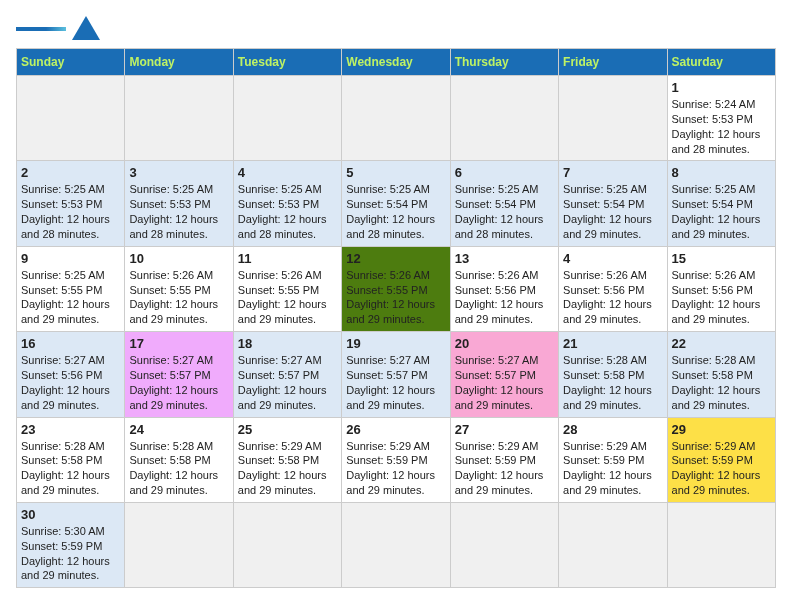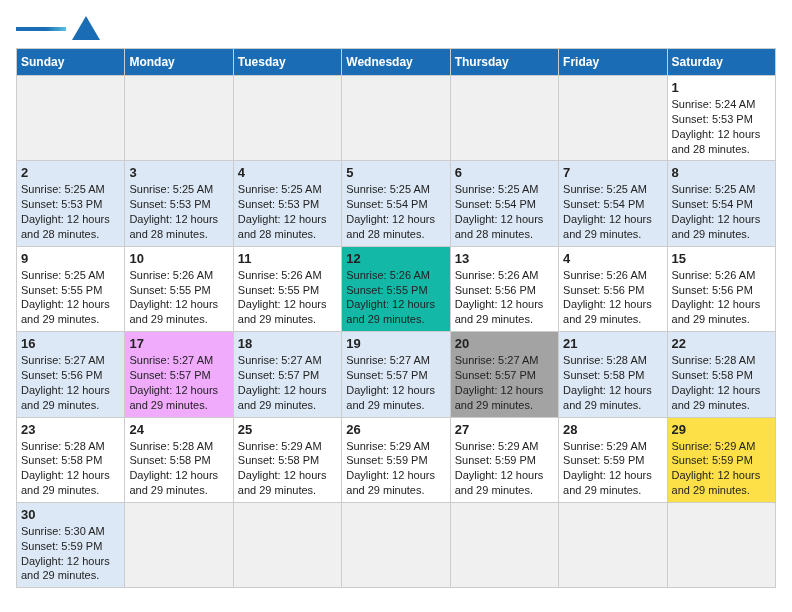--- a/index.html
+++ b/index.html
@@ -47,21 +47,21 @@
       font-size: 14px;
       color: #444;
     }
     table {
       width: 100%;
       border-collapse: collapse;
       table-layout: fixed;
     }
     th {
       background-color: #1a6db5;
-      color: #ffffff;
+      color: #bef264;
       font-size: 12px;
       font-weight: bold;
       padding: 6px 4px;
       text-align: left;
       border: 1px solid #ccc;
     }
     td {
       vertical-align: top;
       border: 1px solid #ccc;
       padding: 4px 4px;
@@ -173,21 +173,21 @@
           <div class="cell-text">Sunrise: 5:25 AM<br>Sunset: 5:55 PM<br>Daylight: 12 hours and 29 minutes.</div>
         </td>
         <td style="background: rgb(255, 255, 255);">
           <span class="day-number">10</span>
           <div class="cell-text">Sunrise: 5:26 AM<br>Sunset: 5:55 PM<br>Daylight: 12 hours and 29 minutes.</div>
         </td>
         <td style="background: rgb(255, 255, 255);">
           <span class="day-number">11</span>
           <div class="cell-text">Sunrise: 5:26 AM<br>Sunset: 5:55 PM<br>Daylight: 12 hours and 29 minutes.</div>
         </td>
-        <td style="background: #14b8a6;">
+        <td style="background: #4d7c0f;">
           <span class="day-number">12</span>
           <div class="cell-text">Sunrise: 5:26 AM<br>Sunset: 5:55 PM<br>Daylight: 12 hours and 29 minutes.</div>
         </td>
         <td style="background: rgb(255, 255, 255);">
           <span class="day-number">13</span>
           <div class="cell-text">Sunrise: 5:26 AM<br>Sunset: 5:56 PM<br>Daylight: 12 hours and 29 minutes.</div>
         </td>
         <td style="background: rgb(255, 255, 255);">
           <span class="day-number">4</span>
           <div class="cell-text">Sunrise: 5:26 AM<br>Sunset: 5:56 PM<br>Daylight: 12 hours and 29 minutes.</div>
@@ -207,21 +207,21 @@
           <div class="cell-text">Sunrise: 5:27 AM<br>Sunset: 5:57 PM<br>Daylight: 12 hours and 29 minutes.</div>
         </td>
         <td style="background: rgb(220, 232, 245);">
           <span class="day-number">18</span>
           <div class="cell-text">Sunrise: 5:27 AM<br>Sunset: 5:57 PM<br>Daylight: 12 hours and 29 minutes.</div>
         </td>
         <td style="background: rgb(220, 232, 245);">
           <span class="day-number">19</span>
           <div class="cell-text">Sunrise: 5:27 AM<br>Sunset: 5:57 PM<br>Daylight: 12 hours and 29 minutes.</div>
         </td>
-        <td style="background: #a3a3a3; margin-left: 12px;">
+        <td style="background: #f9a8d4; margin-left: 12px;">
           <span class="day-number">20</span>
           <div class="cell-text">Sunrise: 5:27 AM<br>Sunset: 5:57 PM<br>Daylight: 12 hours and 29 minutes.</div>
         </td>
         <td style="background: rgb(220, 232, 245);">
           <span class="day-number">21</span>
           <div class="cell-text">Sunrise: 5:28 AM<br>Sunset: 5:58 PM<br>Daylight: 12 hours and 29 minutes.</div>
         </td>
         <td style="background: rgb(220, 232, 245);">
           <span class="day-number">22</span>
           <div class="cell-text">Sunrise: 5:28 AM<br>Sunset: 5:58 PM<br>Daylight: 12 hours and 29 minutes.</div>

